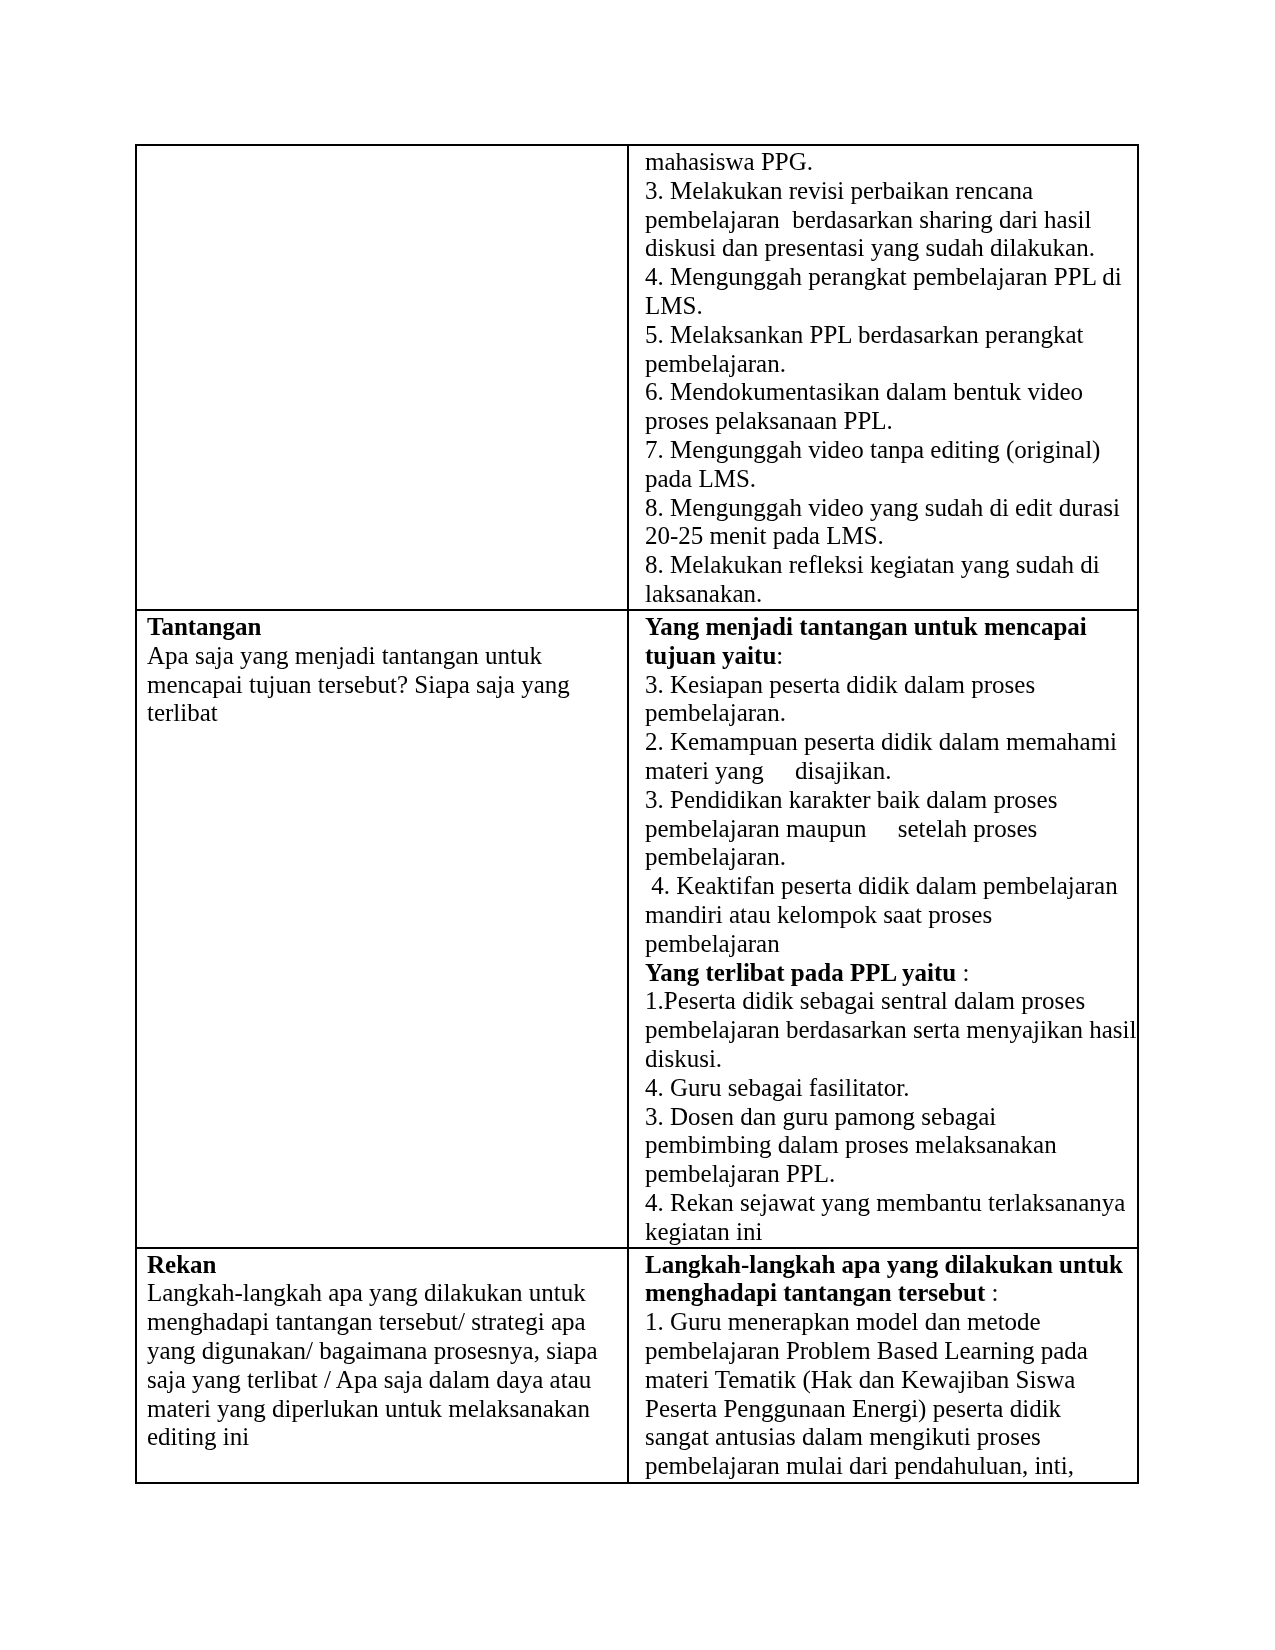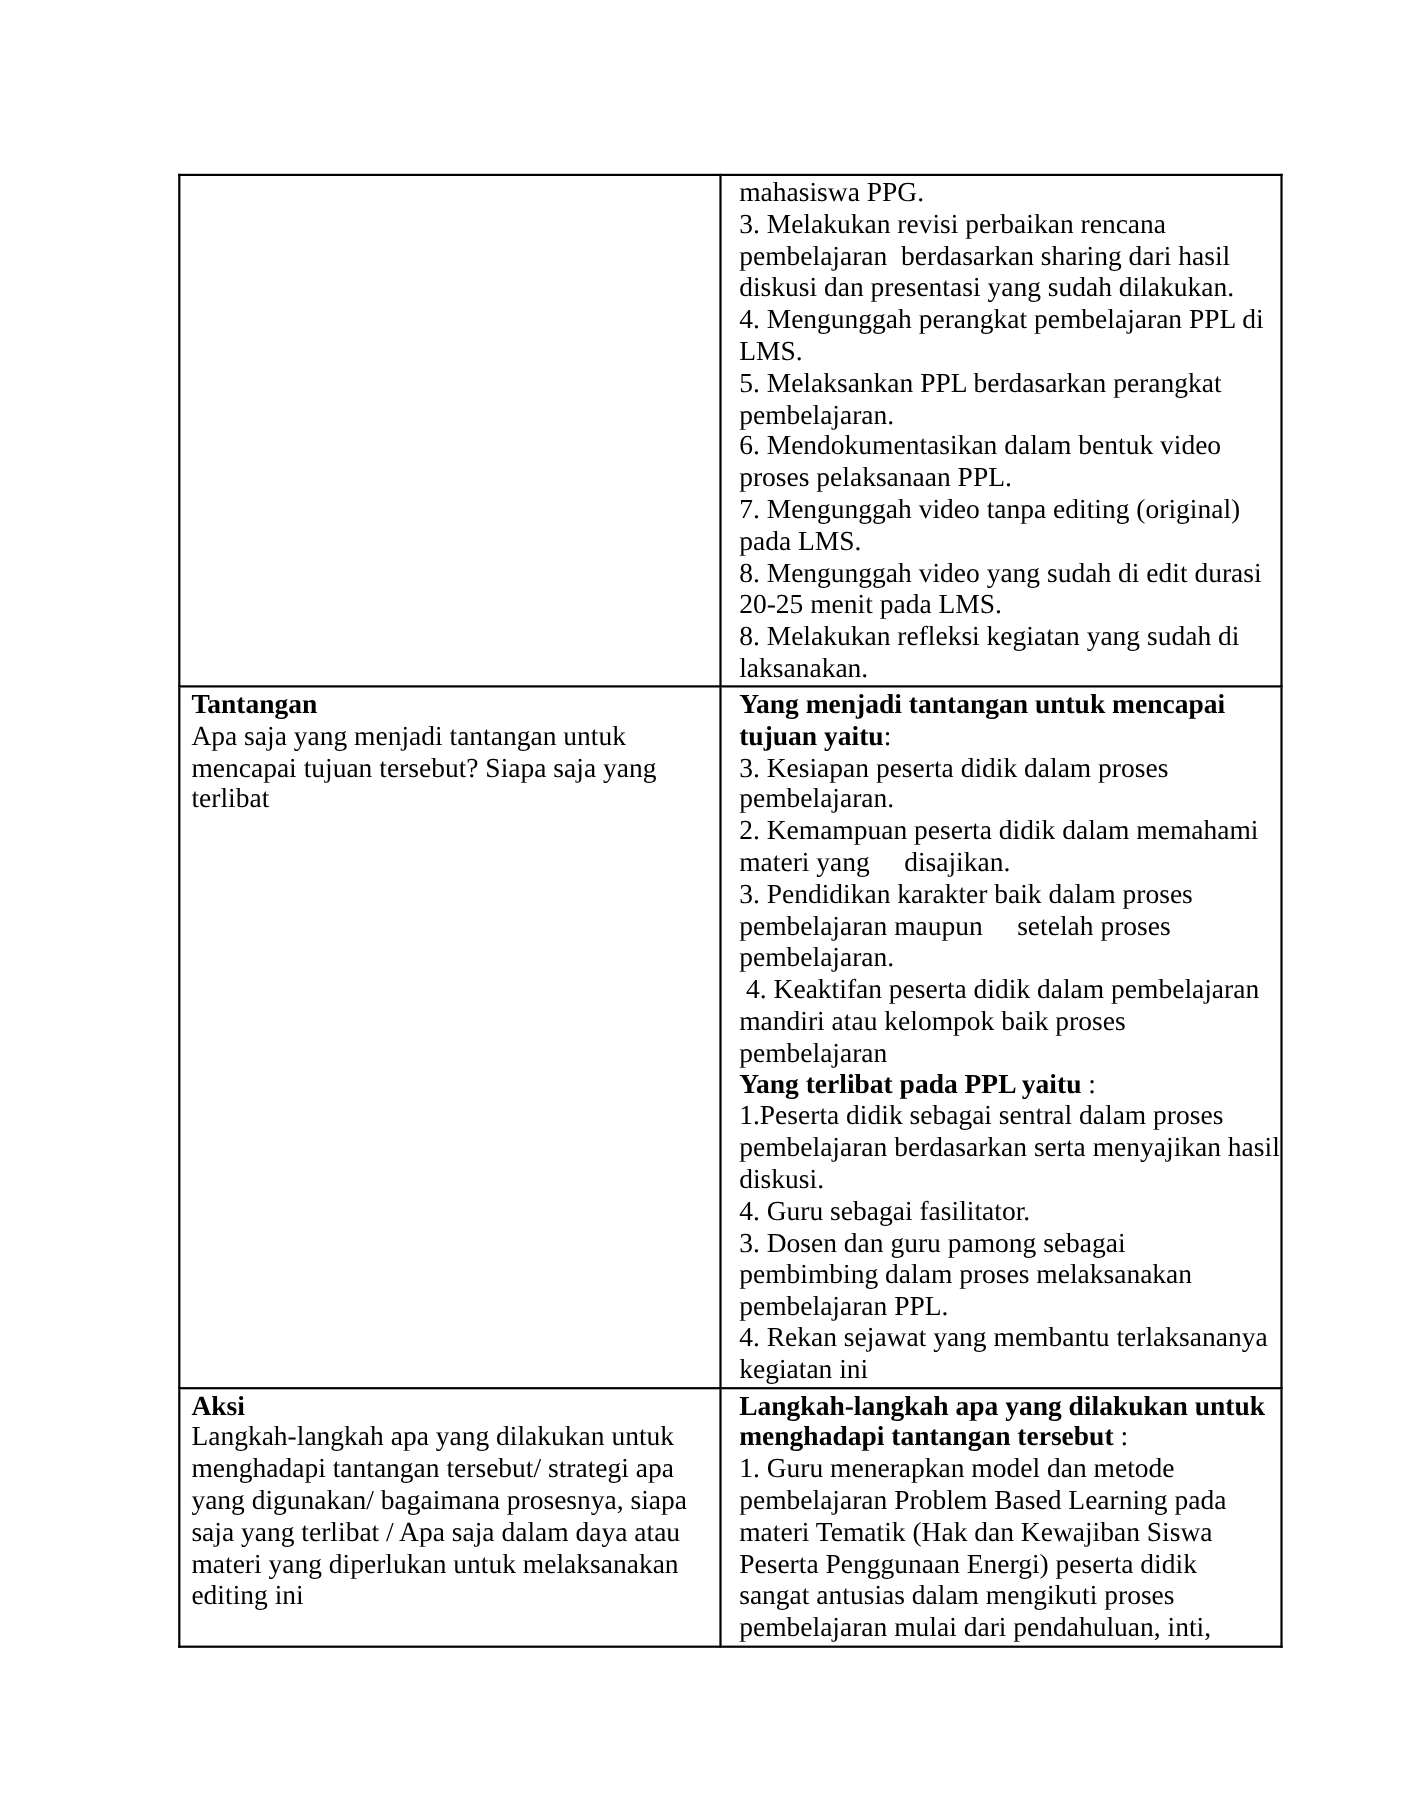--- a/index.html
+++ b/index.html
@@ -8,25 +8,24 @@
     width: 1275px;
     height: 1650px;
     background: #ffffff;
     overflow: hidden;
     font-family: "Liberation Serif", "DejaVu Serif", serif;
     color: #000000;
   }
   table.doc-table {
     position: absolute;
     left: 135px;
-    top: 158px;
+    top: 144px;
     width: 1002px;
     border-collapse: collapse;
     table-layout: fixed;
-    margin-left: 27px;
   }
   table.doc-table td {
     border: 2px solid #000000;
     vertical-align: top;
     padding: 2px 6px 0 10px;
   }
   table.doc-table td.answer-cell { padding-left: 16px; }
   tr.row-continued  td { height: 461px; }
   tr.row-tantangan  td { height: 631px; }
   tr.row-aksi       td { height: 231px; }
@@ -111,21 +110,21 @@
               <div class="line"><span class="run">2. Kemampuan peserta didik dalam memahami</span></div>
               <div class="line"><span class="run">materi yang     disajikan.</span></div>
             </div>
             <div class="para">
               <div class="line"><span class="run">3. Pendidikan karakter baik dalam proses</span></div>
               <div class="line"><span class="run">pembelajaran maupun     setelah proses</span></div>
               <div class="line"><span class="run">pembelajaran.</span></div>
             </div>
             <div class="para">
               <div class="line"><span class="run"> 4. Keaktifan peserta didik dalam pembelajaran</span></div>
-              <div class="line"><span class="run">mandiri atau kelompok baik proses</span></div>
+              <div class="line"><span class="run">mandiri atau kelompok saat proses</span></div>
               <div class="line"><span class="run">pembelajaran</span></div>
             </div>
             <div class="para">
               <div class="line"><span class="run b">Yang terlibat pada PPL yaitu</span><span class="run"> :</span></div>
             </div>
             <div class="para">
               <div class="line"><span class="run">1.Peserta didik sebagai sentral dalam proses</span></div>
               <div class="line"><span class="run">pembelajaran berdasarkan serta menyajikan hasil</span></div>
               <div class="line"><span class="run">diskusi.</span></div>
             </div>
@@ -139,21 +138,21 @@
             </div>
             <div class="para">
               <div class="line"><span class="run">4. Rekan sejawat yang membantu terlaksananya</span></div>
               <div class="line"><span class="run">kegiatan ini</span></div>
             </div>
           </td>
       </tr>
       <tr class="row-aksi">
         <td class="prompt-cell">
             <div class="para">
-              <div class="line"><span class="run b">Aksi</span></div>
+              <div class="line"><span class="run b">Rekan</span></div>
             </div>
             <div class="para">
               <div class="line"><span class="run">Langkah-langkah apa yang dilakukan untuk</span></div>
               <div class="line"><span class="run">menghadapi tantangan tersebut/ strategi apa</span></div>
               <div class="line"><span class="run">yang digunakan/ bagaimana prosesnya, siapa</span></div>
               <div class="line"><span class="run">saja yang terlibat / Apa saja dalam daya atau</span></div>
               <div class="line"><span class="run">materi yang diperlukan untuk melaksanakan</span></div>
               <div class="line"><span class="run">editing ini</span></div>
             </div>
           </td>

